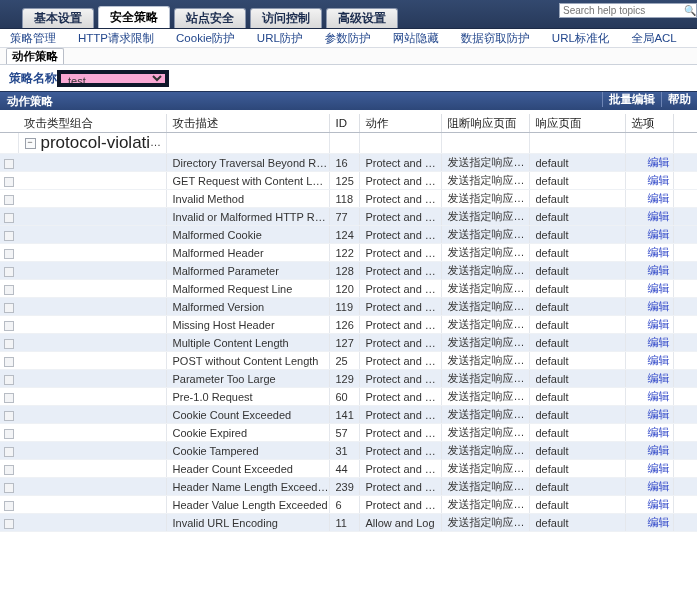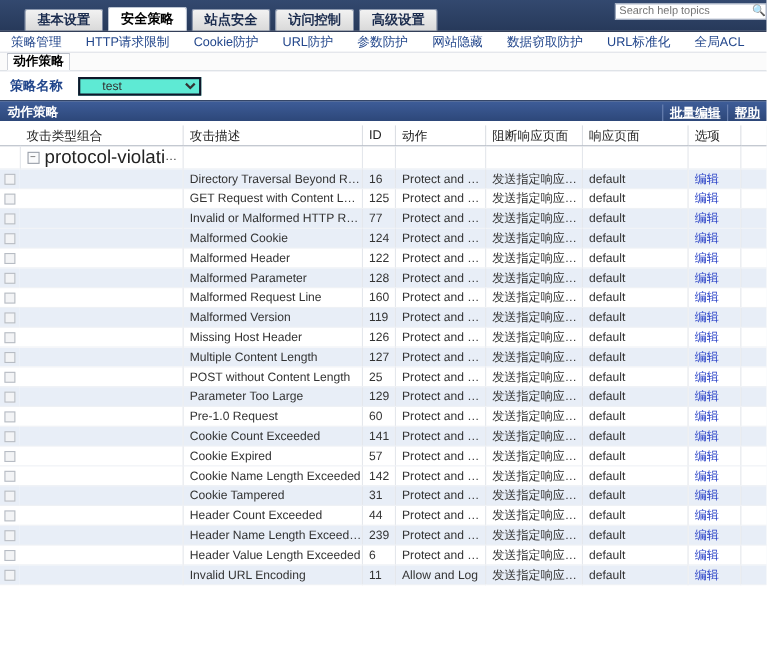--- a/index.html
+++ b/index.html
@@ -53,35 +53,35 @@
   .subtab{
     font-size:11.5px;font-weight:bold;color:#000;
     padding:0 5px;height:15px;line-height:15px;
     border:1px solid #b9bec8;border-bottom:none;background:#ffffff;
     border-radius:2px 2px 0 0;cursor:pointer;white-space:nowrap;
   }
   
   #policyrow{
     height:26px;display:flex;align-items:center;padding-left:9px;background:#fff;
   }
-  #policy-label{font-size:12px;font-weight:bold;color:#23478c;margin-right:14px;}
+  #policy-label{font-size:12px;font-weight:bold;color:#23478c;margin-right:0;}
   #policy-select{
     width:112px;height:17px;font-size:11px;font-family:"Liberation Sans",sans-serif;
-    border:2px solid #0f172a;background:#5eead4;color:#333;padding-left:16px;
+    border:4px solid #0f172a;background:#f9a8d4;color:#333;padding-left:3px;
     box-sizing:border-box;
   }
   
   #sectionbar{
     height:18px;background:#36538c;
     background:linear-gradient(to bottom,#3e5d99 0%,#2d4779 100%);
     display:flex;align-items:center;justify-content:space-between;
     color:#fff;font-size:11.5px;font-weight:bold;padding:0 0 0 7px;
     border-top:1px solid #1f3258;
   }
-  #sectionbar-actions{display:flex;height:18px;align-items:flex-end;text-decoration:underline;}
+  #sectionbar-actions{display:flex;height:18px;align-items:flex-start;}
   .sb-action{
     display:flex;align-items:center;padding:0 6px;cursor:pointer;
     border-left:1px solid #6d84b4;font-weight:bold;
   }
   
   #table-wrap{height:497px;overflow:hidden;background:#fff;padding-top:4px;}
   table{border-collapse:collapse;width:697px;table-layout:fixed;font-size:11px;}
   thead th{
     height:18px;background:#ffffff;border-bottom:1px solid #b6bcc6;
     border-right:1px solid #dcdfe4;
@@ -101,21 +101,21 @@
   .checkbox{
     display:inline-block;width:8px;height:8px;border:1px solid #b7bcc4;
     background:#f3f4f6;vertical-align:middle;cursor:pointer;
   }
   .expander{
     display:inline-block;width:9px;height:9px;line-height:7px;text-align:center;
     border:1px solid #9aa0aa;background:#fafbfc;color:#555;font-size:9px;
     margin-right:5px;vertical-align:middle;cursor:pointer;
   }
   .group-name{font-size:17px;color:#222;vertical-align:middle;text-align:right;}
-  .edit-link{color:#2a42c7;cursor:pointer;}
+  .edit-link{color:#2a42c7;cursor:pointer;margin-left:16px;}
   .col-cb{width:18px;}
   .col-type{width:148px;}
   .col-desc{width:163px;}
   .col-id{width:30px;}
   .col-action{width:82px;}
   .col-block{width:88px;}
   .col-resp{width:96px;}
   .col-opt{width:48px;}
   .col-tail{width:24px;}
 </style>
@@ -217,20 +217,31 @@
           <td class="cb"><span class="checkbox"></span></td>
           <td></td>
           <td>GET Request with Content Len…</td>
           <td>125</td>
           <td>Protect and Log</td>
           <td>发送指定响应…</td>
           <td>default</td>
           <td><span class="edit-link">编辑</span></td>
           <td></td>
         </tr>
+        <tr class="odd">
+          <td class="cb"><span class="checkbox"></span></td>
+          <td></td>
+          <td>Invalid Method</td>
+          <td>118</td>
+          <td>Protect and Log</td>
+          <td>发送指定响应…</td>
+          <td>default</td>
+          <td><span class="edit-link">编辑</span></td>
+          <td></td>
+        </tr>
         <tr class="even">
           <td class="cb"><span class="checkbox"></span></td>
           <td></td>
           <td>Invalid or Malformed HTTP Req…</td>
           <td>77</td>
           <td>Protect and Log</td>
           <td>发送指定响应…</td>
           <td>default</td>
           <td><span class="edit-link">编辑</span></td>
           <td></td>
@@ -265,21 +276,21 @@
           <td>Protect and Log</td>
           <td>发送指定响应…</td>
           <td>default</td>
           <td><span class="edit-link">编辑</span></td>
           <td></td>
         </tr>
         <tr class="odd">
           <td class="cb"><span class="checkbox"></span></td>
           <td></td>
           <td>Malformed Request Line</td>
-          <td>160</td>
+          <td>120</td>
           <td>Protect and Log</td>
           <td>发送指定响应…</td>
           <td>default</td>
           <td><span class="edit-link">编辑</span></td>
           <td></td>
         </tr>
         <tr class="even">
           <td class="cb"><span class="checkbox"></span></td>
           <td></td>
           <td>Malformed Version</td>
@@ -354,31 +365,20 @@
           <td>发送指定响应…</td>
           <td>default</td>
           <td><span class="edit-link">编辑</span></td>
           <td></td>
         </tr>
         <tr class="odd">
           <td class="cb"><span class="checkbox"></span></td>
           <td></td>
           <td>Cookie Expired</td>
           <td>57</td>
-          <td>Protect and Log</td>
-          <td>发送指定响应…</td>
-          <td>default</td>
-          <td><span class="edit-link">编辑</span></td>
-          <td></td>
-        </tr>
-        <tr class="odd">
-          <td class="cb"><span class="checkbox"></span></td>
-          <td></td>
-          <td>Cookie Name Length Exceeded</td>
-          <td>142</td>
           <td>Protect and Log</td>
           <td>发送指定响应…</td>
           <td>default</td>
           <td><span class="edit-link">编辑</span></td>
           <td></td>
         </tr>
         <tr class="even">
           <td class="cb"><span class="checkbox"></span></td>
           <td></td>
           <td>Cookie Tampered</td>

